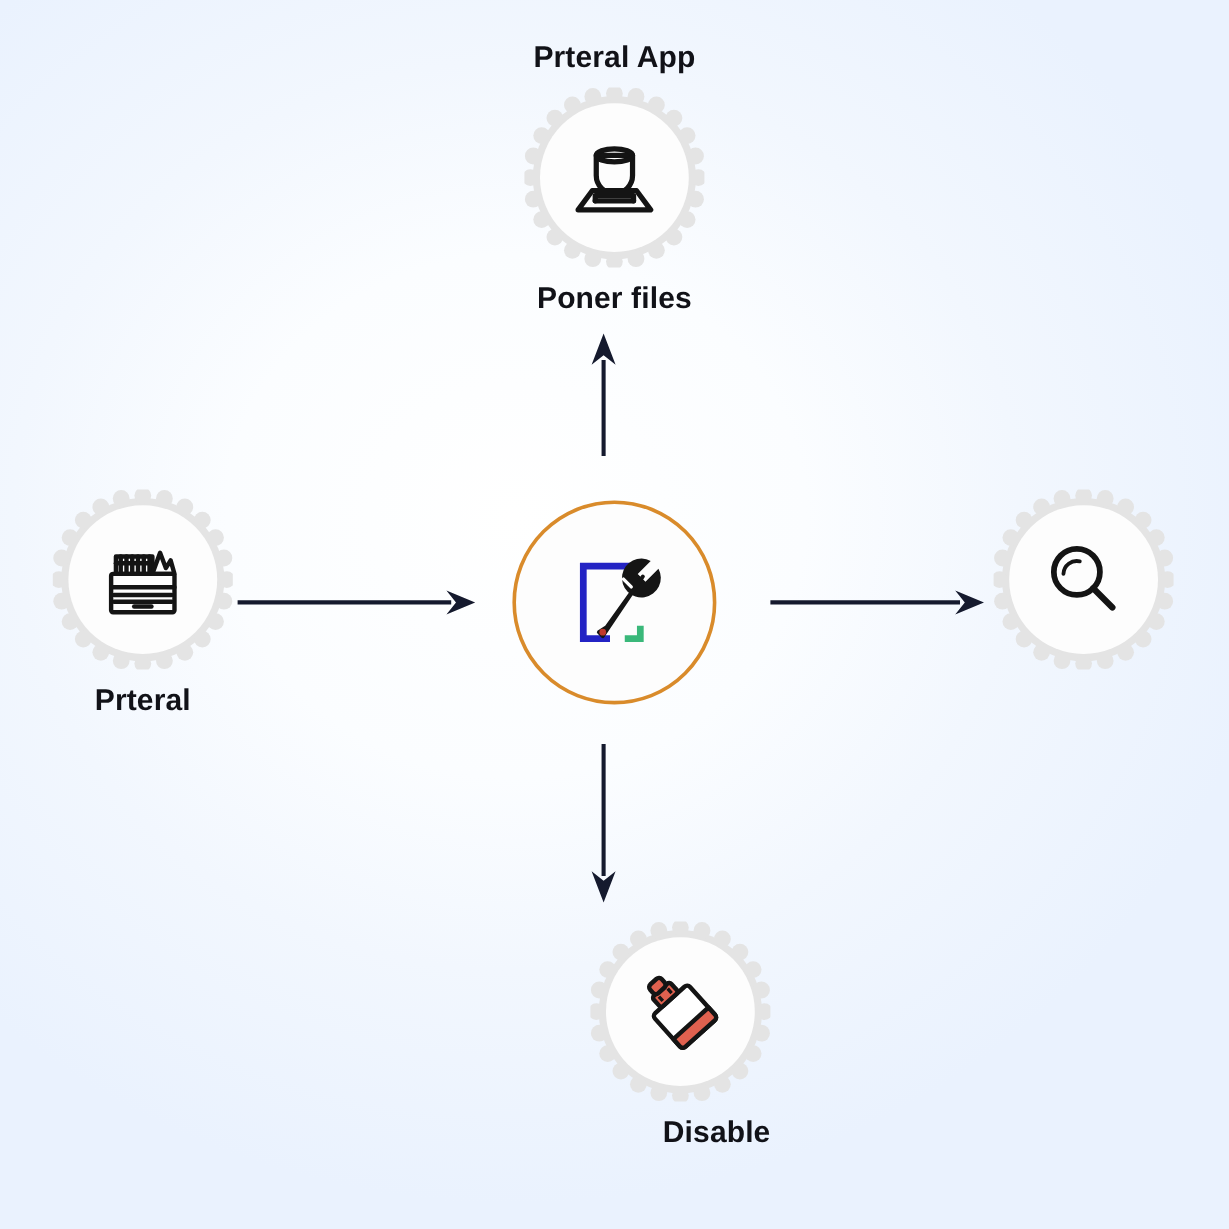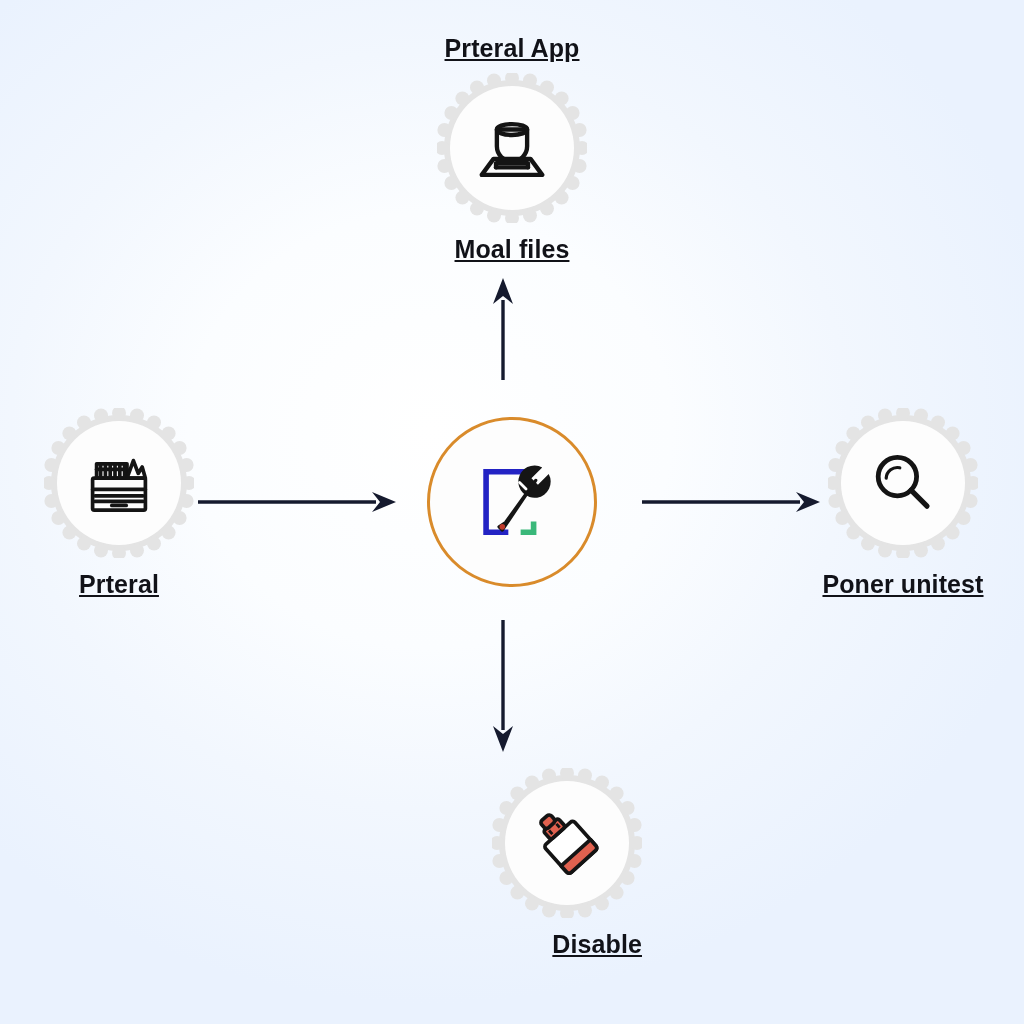--- a/index.html
+++ b/index.html
@@ -64,21 +64,20 @@
     align-items: center;
     justify-content: center;
   }
   .label {
     color: #111218;
     font-weight: bold;
     font-size: 25px;
     letter-spacing: 0.1px;
     text-align: center;
     white-space: nowrap;
-    text-decoration: underline;
   }
   .label.above {
     margin-bottom: 10px;
   }
   .label.below {
     margin-top: 12px;
   }
 
   
   #node-top   { left: 382px; top: 34px; }
@@ -165,21 +164,21 @@
           <g fill="none" stroke="#141414" stroke-width="5.2" stroke-linejoin="round" stroke-linecap="round">
             <path d="M32 28 h36 v20 a18 18 0 0 1 -36 0 z"></path>
             <ellipse cx="50" cy="28" rx="18" ry="6.5"></ellipse>
             <path d="M14 82 L28 63 h44 l14 19 z"></path>
             <path d="M31 73 h38"></path>
             <path d="M31 73 v-5 h38 v5"></path>
           </g>
         </svg>
       </div>
     </div>
-    <div class="label below">Moal files</div>
+    <div class="label below">Poner files</div>
   </div>
 
   <div class="node" id="node-left">
     <div class="disc-wrap">
       <svg class="disc-scallop" viewBox="0 0 150 150">
         <g fill="#e4e4e4">
           <circle cx="75" cy="75" r="68"></circle>
           <g>
             <circle cx="75" cy="5" r="7"></circle>
               <circle cx="93" cy="7.4" r="7"></circle>
@@ -264,21 +263,20 @@
       <div class="glyph">
         <svg viewBox="0 0 100 100" width="80" height="80">
           <g fill="none" stroke="#141414" stroke-linecap="round">
             <circle cx="43" cy="42" r="24" stroke-width="6"></circle>
             <path d="M60 59 L80 79" stroke-width="6.5"></path>
             <path d="M29 44 a14 14 0 0 1 17 -13" stroke-width="4"></path>
           </g>
         </svg>
       </div>
     </div>
-    <div class="label below">Poner unitest</div>
   </div>
 
   <div class="node" id="node-bottom">
     <div class="disc-wrap">
       <svg class="disc-scallop" viewBox="0 0 150 150">
         <g fill="#e4e4e4">
           <circle cx="75" cy="75" r="68"></circle>
           <g>
             <circle cx="75" cy="5" r="7"></circle>
               <circle cx="93" cy="7.4" r="7"></circle>

